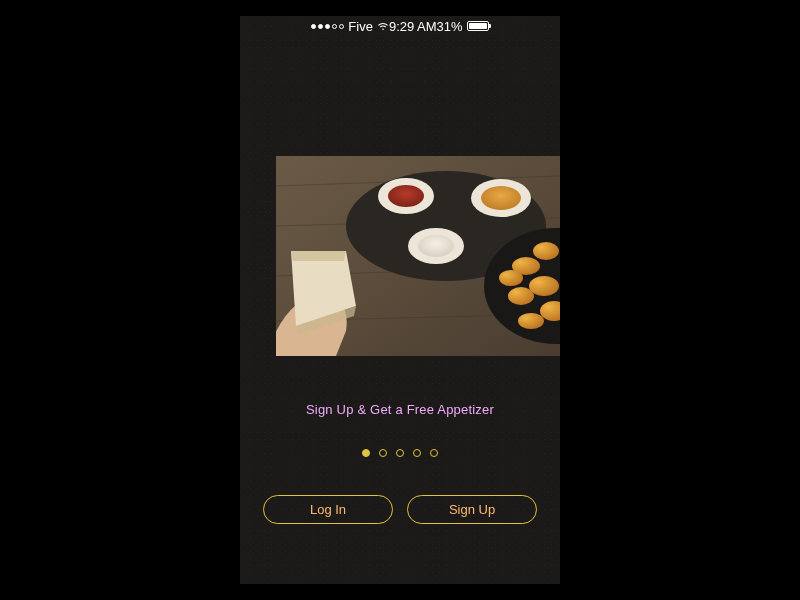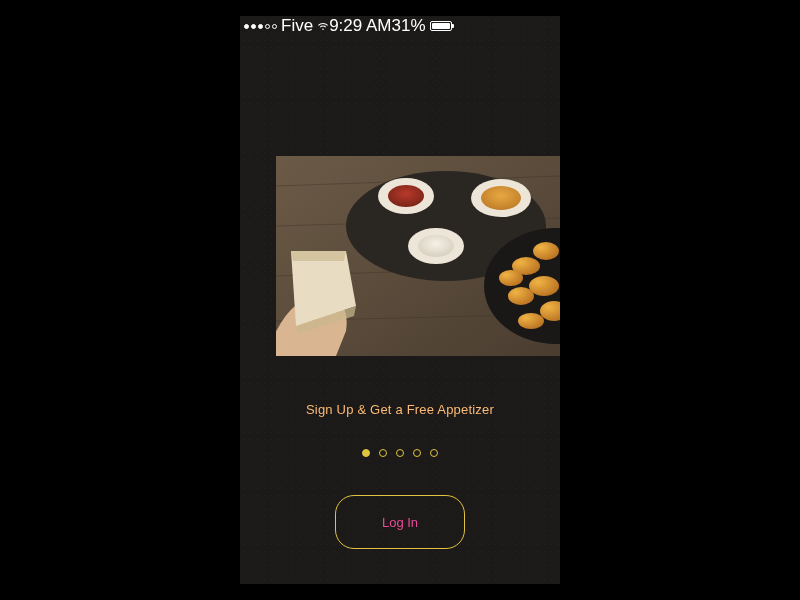--- a/index.html
+++ b/index.html
@@ -28,23 +28,23 @@
         radial-gradient(rgba(255,255,255,0.04) 0.5px, transparent 0.5px),
         radial-gradient(rgba(255,255,255,0.03) 0.5px, transparent 0.5px);
       background-size: 7px 7px, 11px 11px;
       background-position: 0 0, 3px 4px;
       pointer-events: none;
     }
     .status-bar {
       height: 20px;
       display: flex;
       align-items: center;
-      justify-content: flex-start;
-      padding: 0 4px;
-      font-size: 17px;
+      justify-content: center;
+      padding: 0 10px;
+      font-size: 13px;
       color: #fff;
       position: relative;
       z-index: 2;
     }
     .status-left, .status-right { display: flex; align-items: center; gap: 4px; }
     .signal-dots { display: flex; gap: 2px; }
     .signal-dots span {
       width: 5px; height: 5px; border-radius: 50%;
       border: 0.8px solid #fff;
     }
@@ -73,21 +73,21 @@
     .hero {
       margin-left: 36px;
       width: 284px;
       height: 200px;
       position: relative;
       overflow: hidden;
       background: #3a3128;
     }
     .hero svg { display: block; }
     .tagline {
-      color: #fdba74;
+      color: #f0abfc;
       font-size: 13px;
       text-align: center;
       margin-top: 46px;
       letter-spacing: 0.2px;
     }
     .dots {
       display: flex;
       justify-content: center;
       gap: 9px;
       margin-top: 32px;
@@ -98,25 +98,25 @@
     }
     .dots span.active { background: #e0c341; }
     .buttons {
       display: flex;
       justify-content: center;
       gap: 14px;
       margin-top: 38px;
     }
     .btn {
       width: 130px;
-      height: 54px;
+      height: 29px;
       border: 1.2px solid #e0c341;
       border-radius: 19px;
       background: transparent;
-      color: #ec4899;
+      color: #fdba74;
       font-size: 13px;
       cursor: pointer;
       font-family: inherit;
     }
   </style>
 </head>
 <body>
 
 <div class="phone">
   <div class="status-bar">
@@ -209,15 +209,16 @@
     <div class="dots">
       <span class="active"></span>
       <span></span>
       <span></span>
       <span></span>
       <span></span>
     </div>
 
     <div class="buttons">
       <button class="btn">Log In</button>
+      <button class="btn">Sign Up</button>
     </div>
   </div>
 </div>
 
 </body></html>

